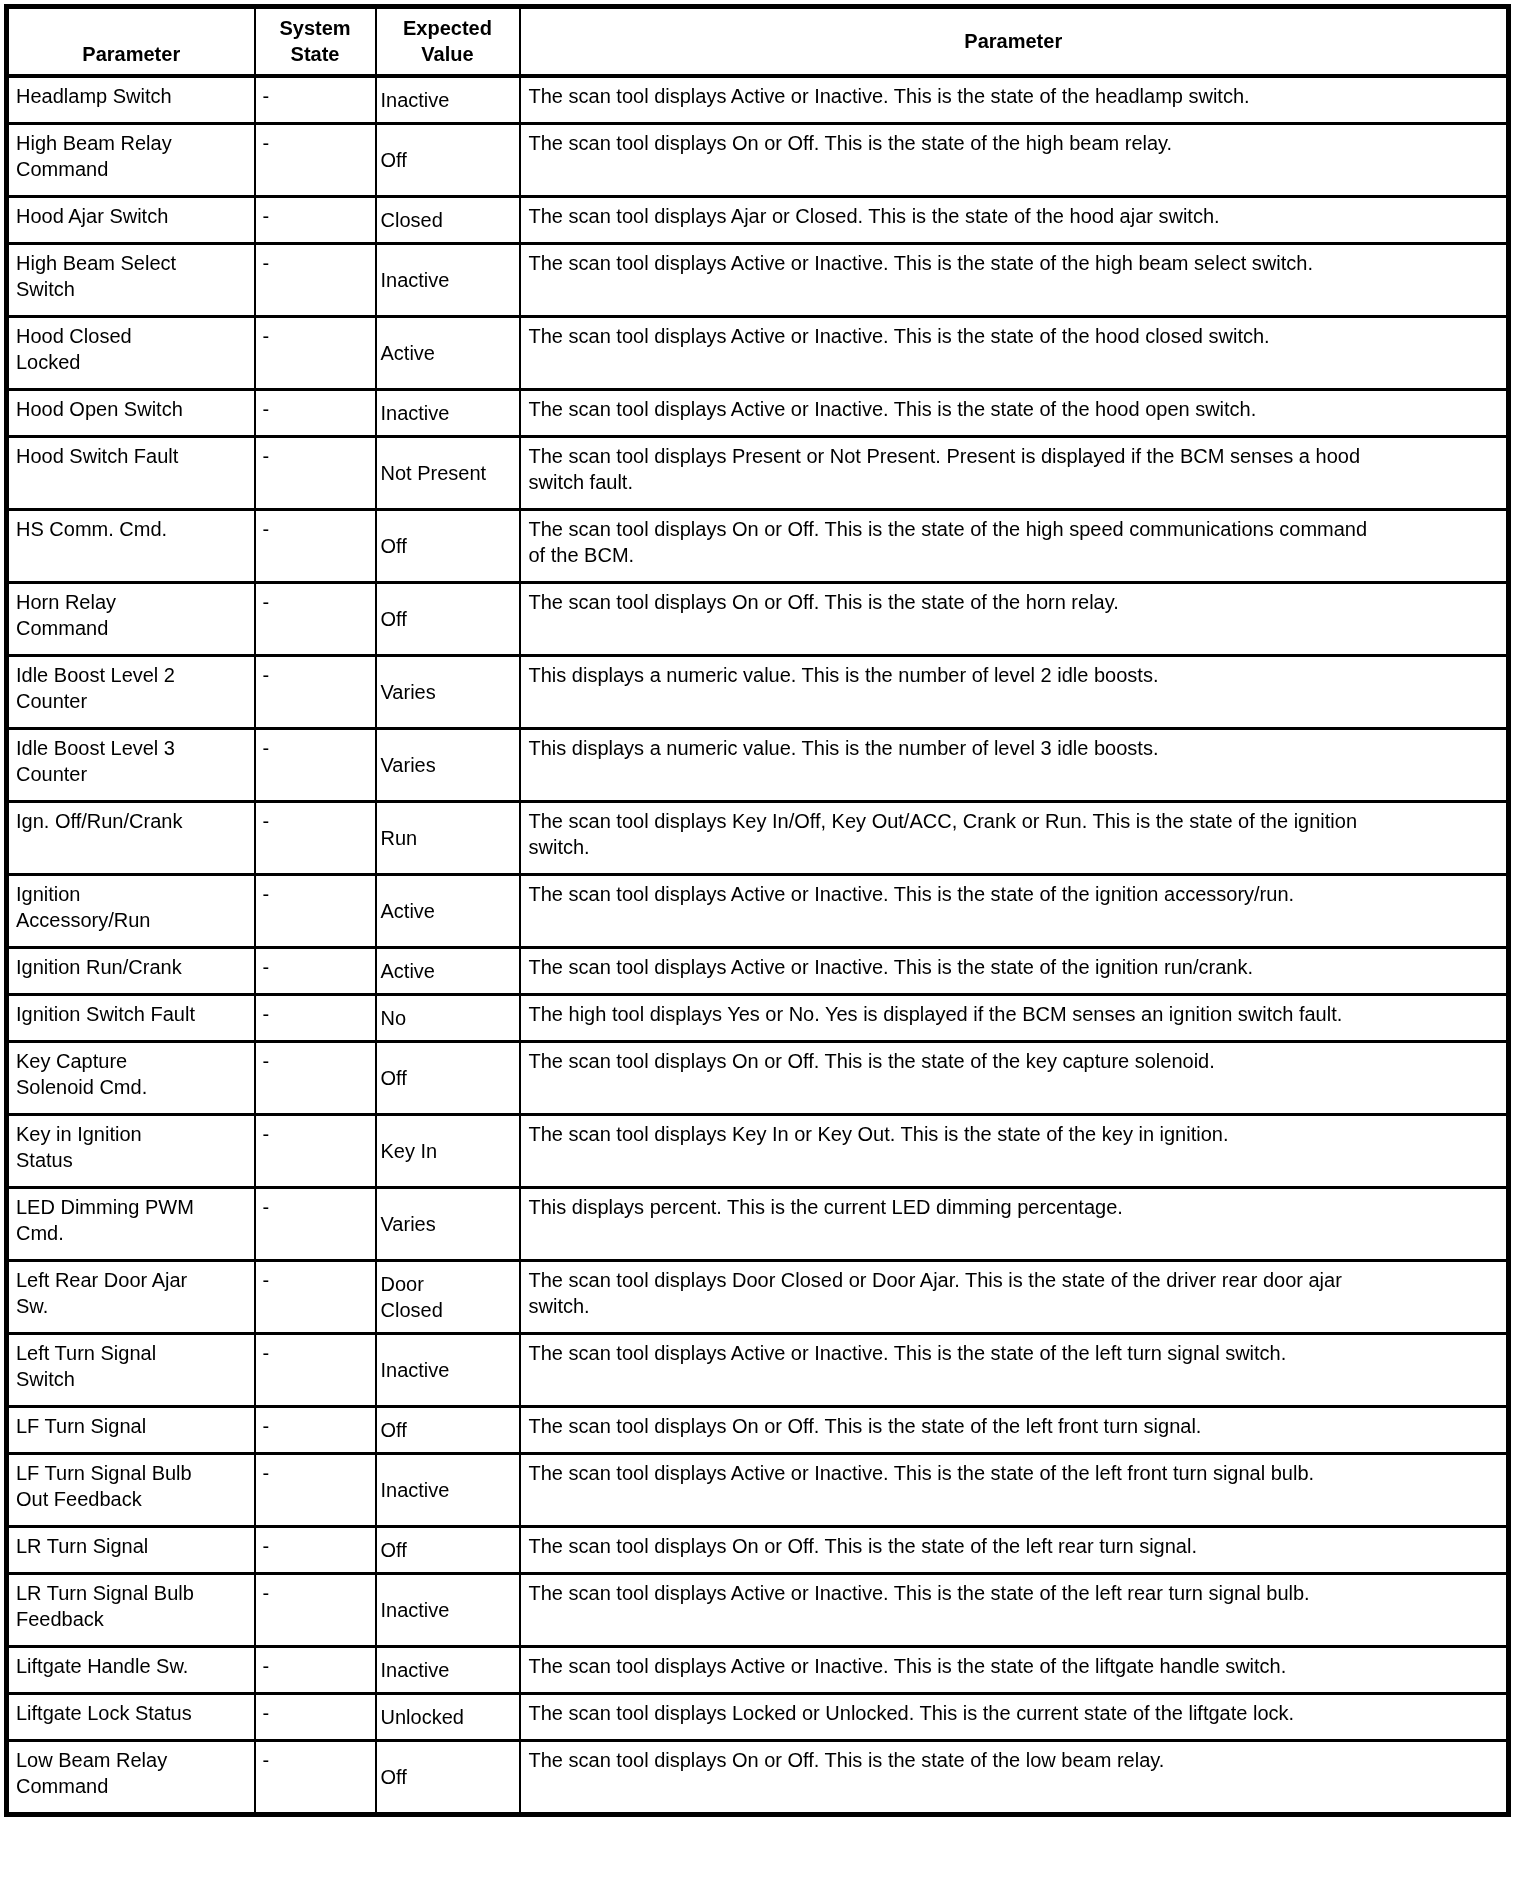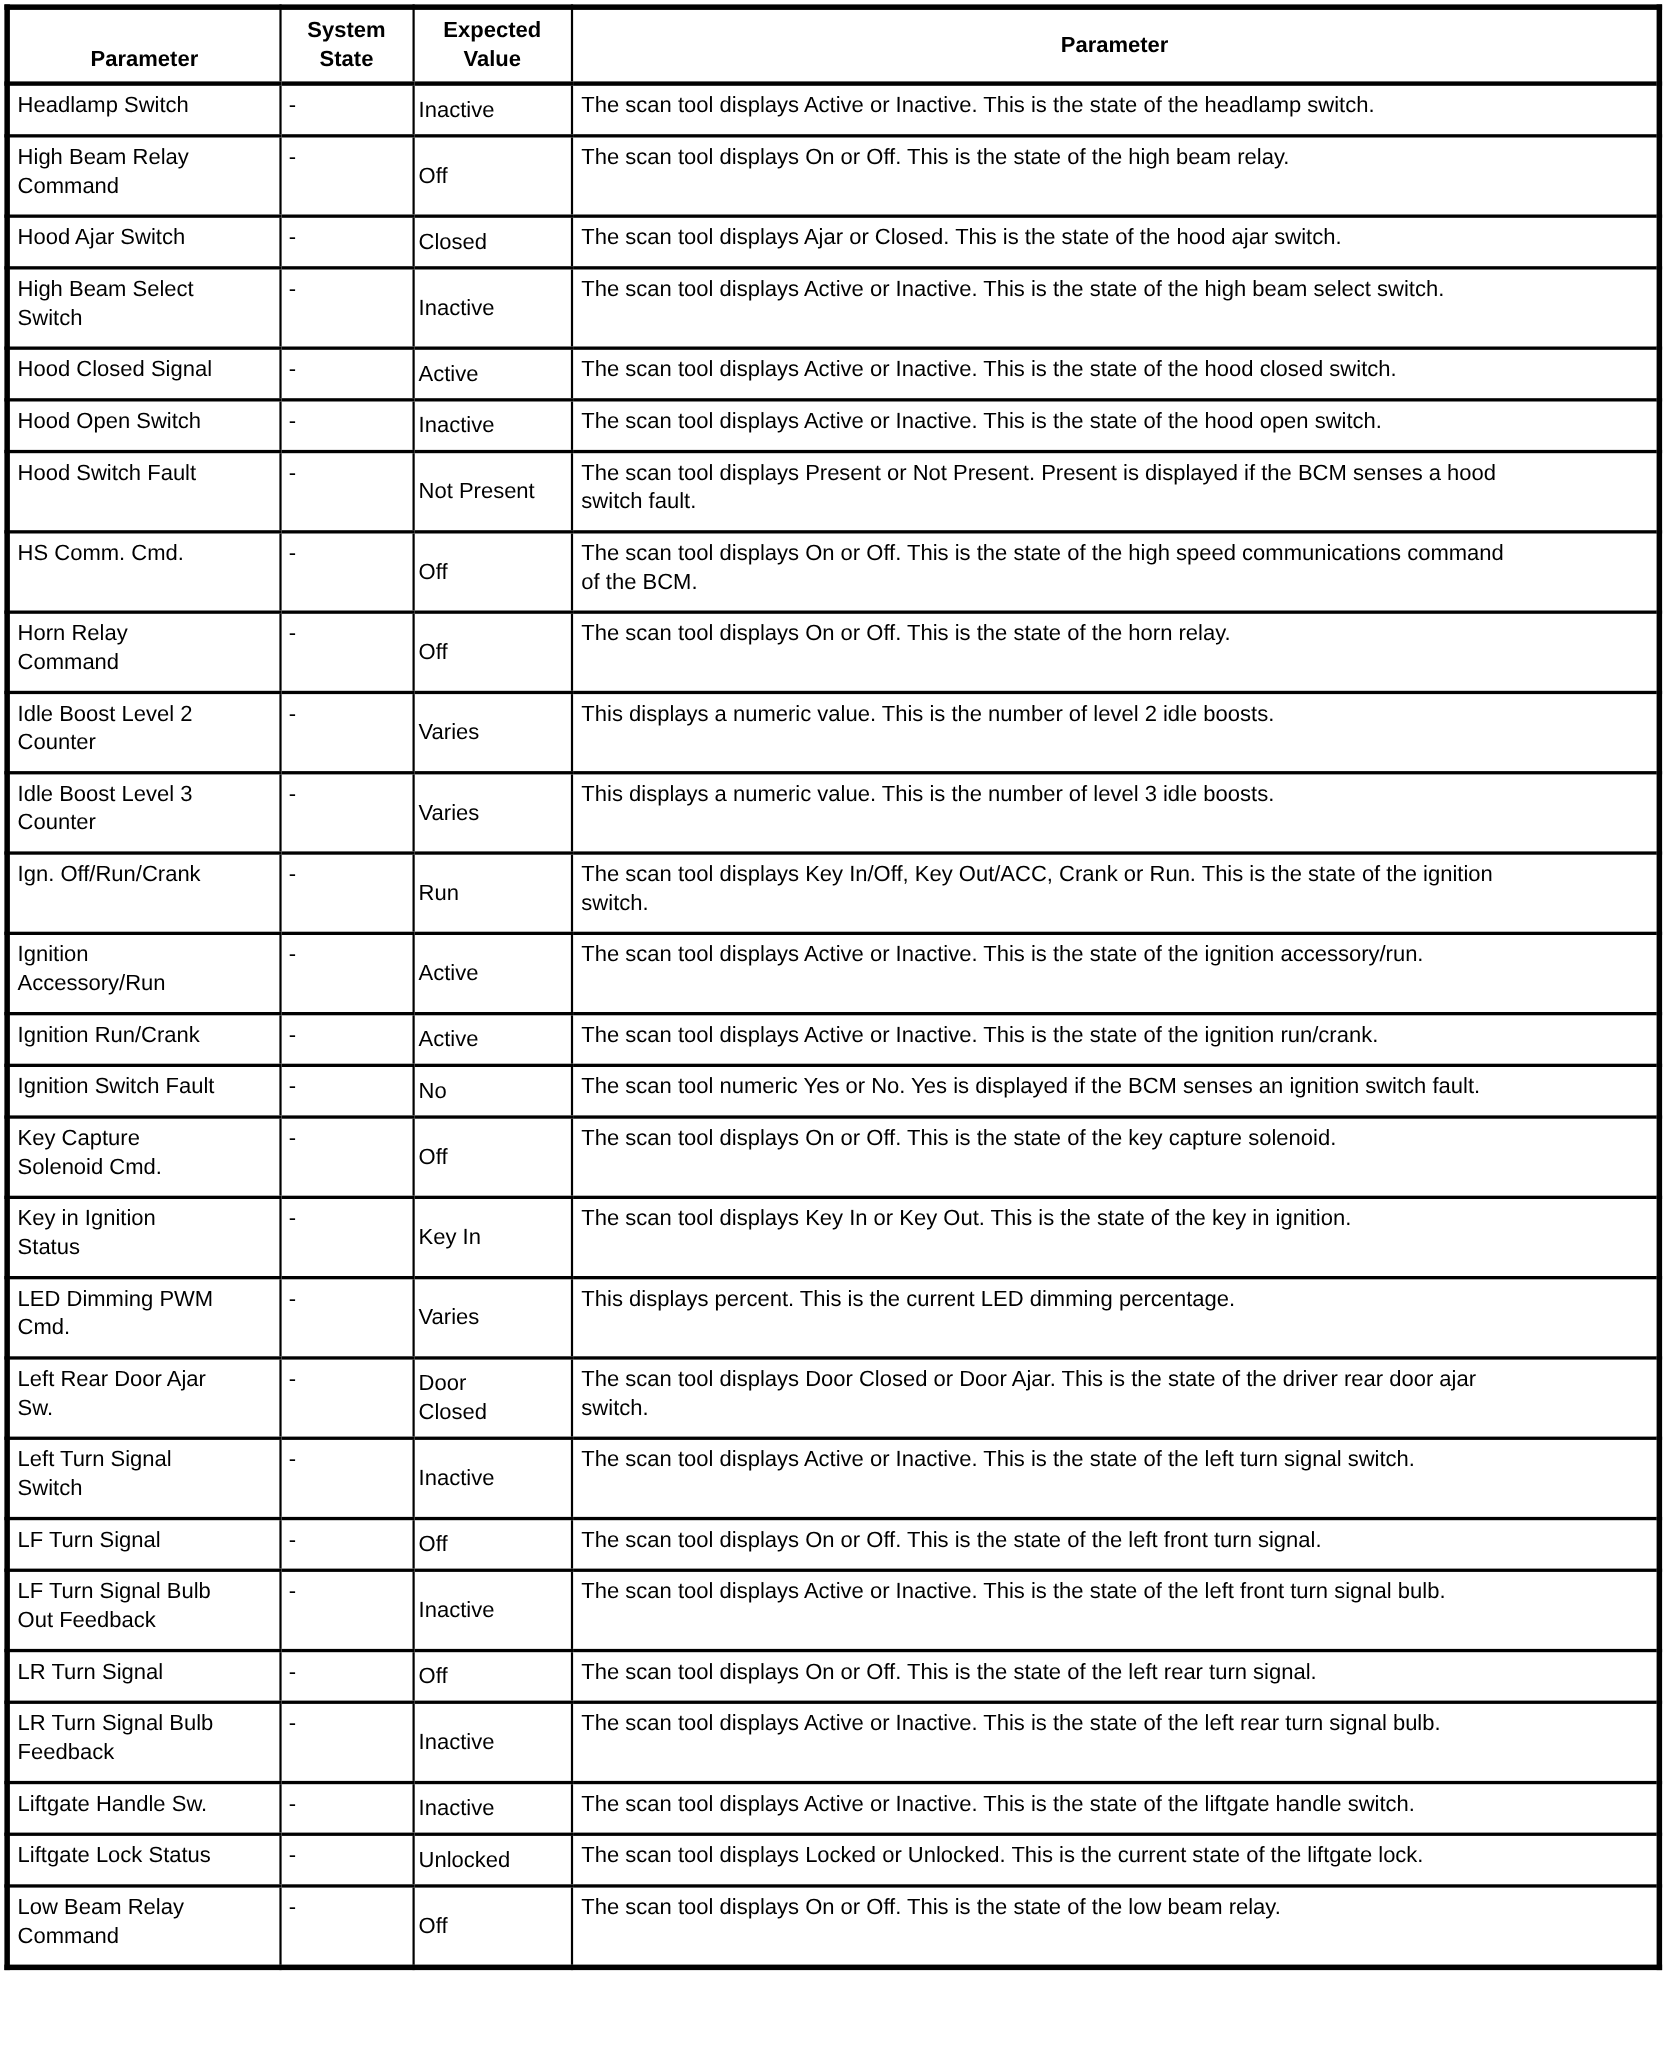--- a/index.html
+++ b/index.html
@@ -86,21 +86,21 @@
         <td class="col-value">Closed</td>
         <td class="col-def">The scan tool displays Ajar or Closed. This is the state of the hood ajar switch.</td>
       </tr>
       <tr>
         <td class="col-param">High Beam Select Switch</td>
         <td class="col-state">-</td>
         <td class="col-value">Inactive</td>
         <td class="col-def">The scan tool displays Active or Inactive. This is the state of the high beam select switch.</td>
       </tr>
       <tr>
-        <td class="col-param">Hood Closed Signal</td>
+        <td class="col-param">Hood Closed Locked</td>
         <td class="col-state">-</td>
         <td class="col-value">Active</td>
         <td class="col-def">The scan tool displays Active or Inactive. This is the state of the hood closed switch.</td>
       </tr>
       <tr>
         <td class="col-param">Hood Open Switch</td>
         <td class="col-state">-</td>
         <td class="col-value">Inactive</td>
         <td class="col-def">The scan tool displays Active or Inactive. This is the state of the hood open switch.</td>
       </tr>
@@ -149,21 +149,21 @@
       <tr>
         <td class="col-param">Ignition Run/Crank</td>
         <td class="col-state">-</td>
         <td class="col-value">Active</td>
         <td class="col-def">The scan tool displays Active or Inactive. This is the state of the ignition run/crank.</td>
       </tr>
       <tr>
         <td class="col-param">Ignition Switch Fault</td>
         <td class="col-state">-</td>
         <td class="col-value">No</td>
-        <td class="col-def">The scan tool numeric Yes or No. Yes is displayed if the BCM senses an ignition switch fault.</td>
+        <td class="col-def">The high tool displays Yes or No. Yes is displayed if the BCM senses an ignition switch fault.</td>
       </tr>
       <tr>
         <td class="col-param">Key Capture Solenoid Cmd.</td>
         <td class="col-state">-</td>
         <td class="col-value">Off</td>
         <td class="col-def">The scan tool displays On or Off. This is the state of the key capture solenoid.</td>
       </tr>
       <tr>
         <td class="col-param">Key in Ignition Status</td>
         <td class="col-state">-</td>

